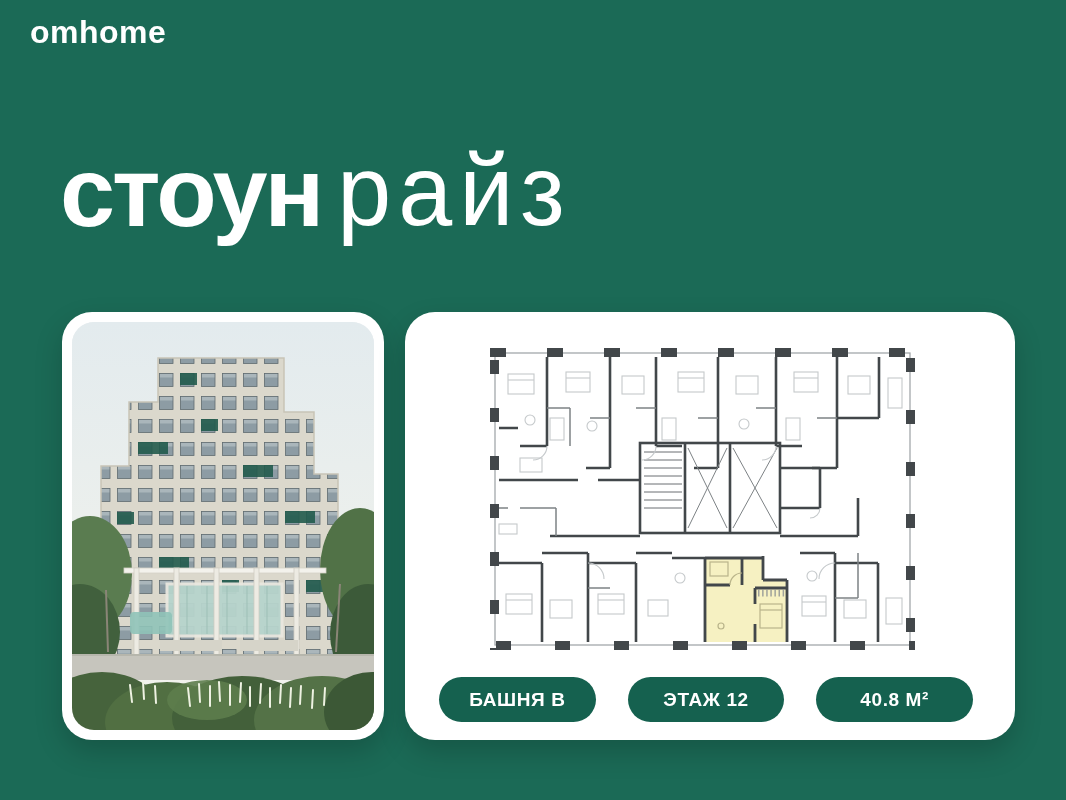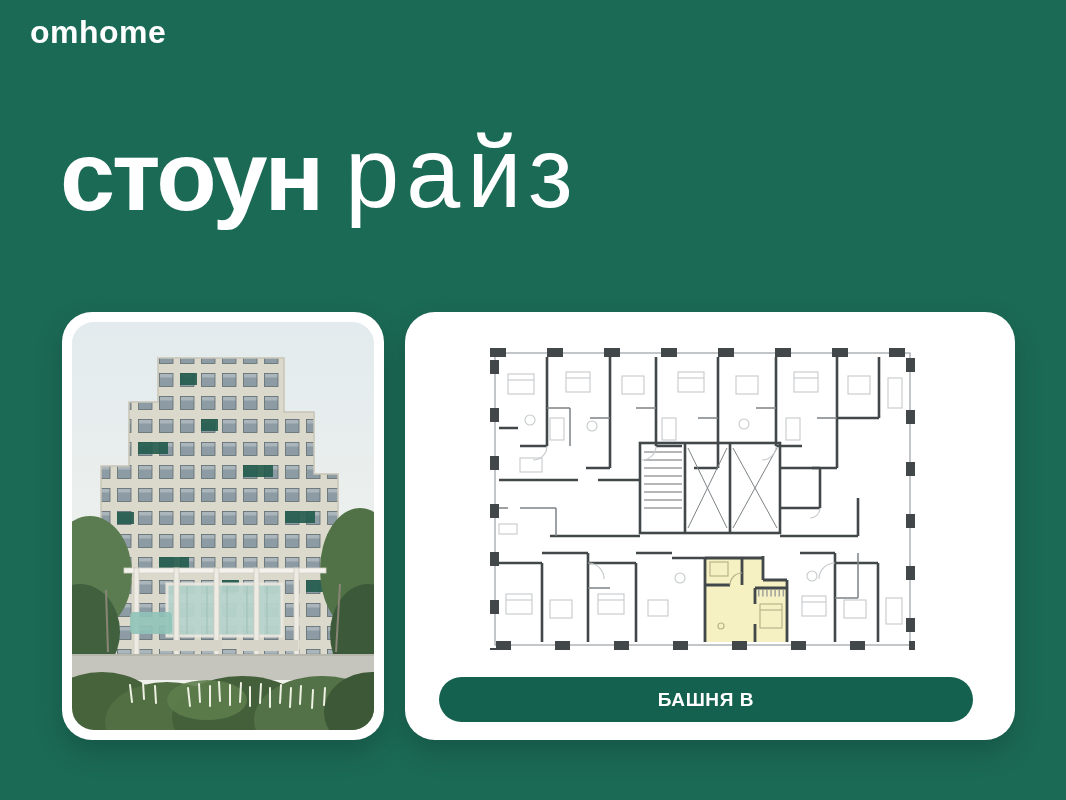--- a/index.html
+++ b/index.html
@@ -7,22 +7,22 @@
     width:1066px;height:800px;overflow:hidden;position:relative;
     background:#1b6a56;
     font-family:"Liberation Sans","DejaVu Sans",sans-serif;
   }
   .logo{
     position:absolute;left:30px;top:14px;
     font-size:32px;font-weight:700;letter-spacing:.5px;
     color:#ffffff;
   }
   .title{
-    position:absolute;left:60px;top:126px;
-    display:flex;align-items:flex-start;white-space:nowrap;color:#ffffff;gap:8px;
+    position:absolute;left:60px;top:142px;
+    display:flex;align-items:flex-end;white-space:nowrap;color:#ffffff;
   }
   .title .bold{
     font-size:99px;font-weight:900;letter-spacing:-3px;line-height:1;
   }
   .title .light{
     font-size:97px;font-weight:400;letter-spacing:7px;line-height:1;
     margin-left:16px;transform:scaleY(1.04);transform-origin:bottom;
   }
   .card{
     position:absolute;top:312px;height:428px;background:#ffffff;
@@ -251,14 +251,16 @@
           <line x1="270" y1="262" x2="292" y2="262"></line>
         <rect x="220" y="214" width="18" height="14"></rect>
         <circle cx="231" cy="278" r="3"></circle>
         <path d="M240,237 a12,12 0 0 1 12,-12"></path>
       </g>
     </svg>
   </div>
 
   <div class="badges">
     <div class="badge">БАШНЯ В</div>
+    <div class="badge">ЭТАЖ 12</div>
+    <div class="badge">40.8 М²</div>
   </div>
 </div>
 
 </body></html>

